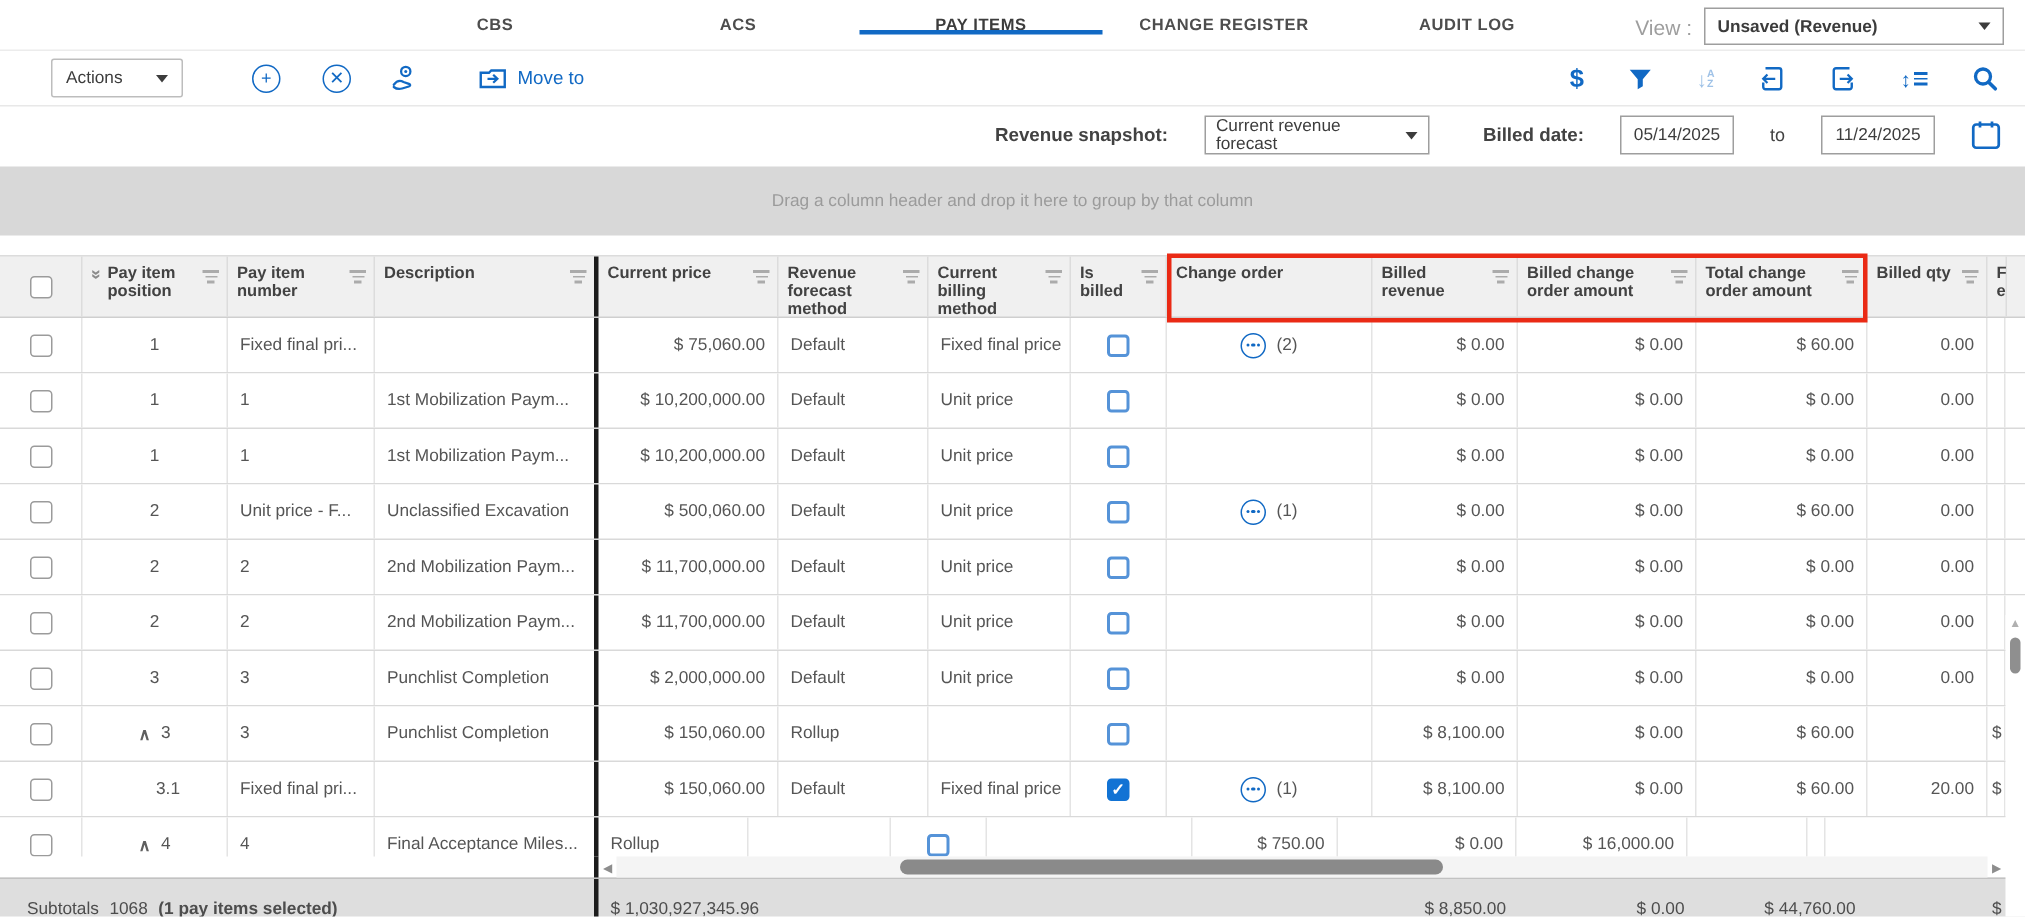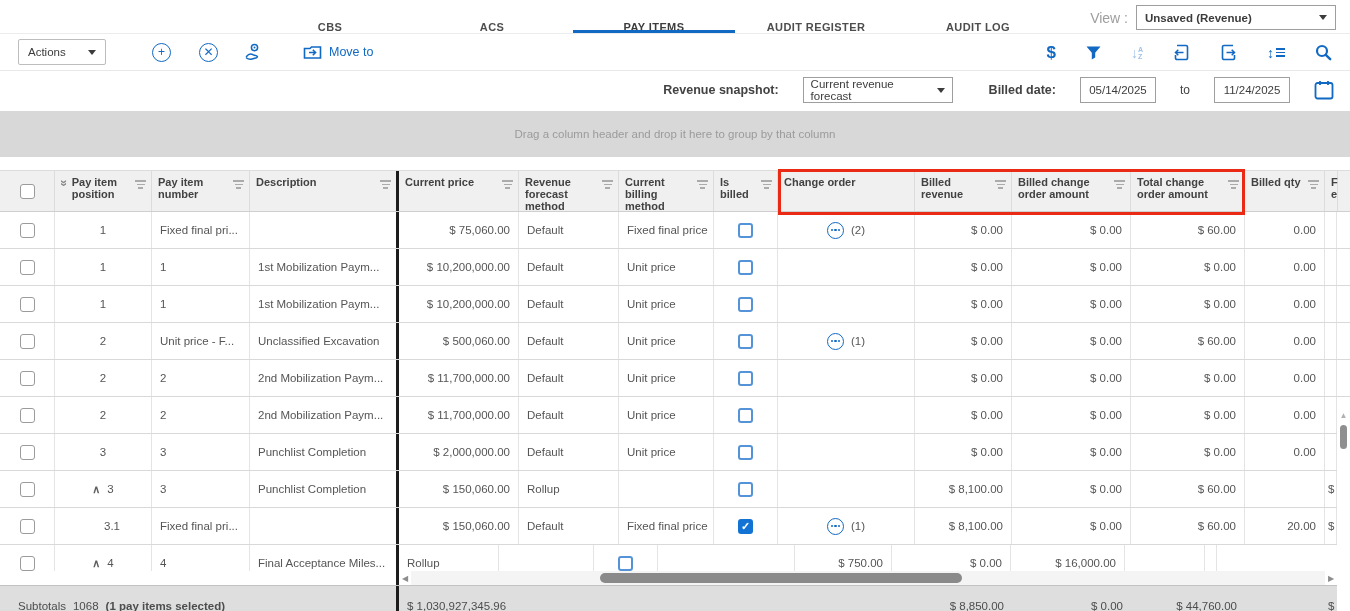--- a/index.html
+++ b/index.html
@@ -1,34 +1,34 @@
 <!DOCTYPE html>
 <html><head>
 <meta charset="utf-8">
 <style>
   * { margin:0; padding:0; box-sizing:border-box; }
   html,body { width:1350px; height:611px; overflow:hidden; background:#fff;
     font-family:"Liberation Sans", sans-serif; color:#555; }
 
   
-  .tabbar { height:34px; display:flex; align-items:flex-end; border-bottom:1px solid #ececec; position:relative; }
+  .tabbar { height:34px; display:flex; align-items:center; border-bottom:1px solid #ececec; position:relative; }
   .tabs { display:flex; margin-left:249px; }
   .tab { width:162px; display:flex; align-items:center; justify-content:center;
     font-size:11px; font-weight:700; letter-spacing:.4px; color:#4d4d4d; cursor:pointer; position:relative; }
   .tab.active { color:#3c3c3c; }
   .tab.active::after { content:""; position:absolute; left:0; right:0; bottom:0; height:3px; background:#1169c4; }
   .view-area { position:absolute; right:14px; top:5px; display:flex; align-items:center; gap:8px; }
   .view-label { font-size:14px; color:#9e9e9e; }
   .view-select { width:200px; height:25px; border:1px solid #9e9e9e; display:flex; align-items:center;
     justify-content:space-between; padding:0 8px; font-size:11.5px; font-weight:700; color:#3c3c3c; cursor:pointer; }
   .caret-down { width:0; height:0; border-left:4px solid transparent; border-right:4px solid transparent; border-top:5px solid #3c3c3c; }
 
   
   .toolbar { height:37px; display:flex; align-items:center; border-bottom:1px solid #e8e8e8; position:relative; }
-  .actions-btn { margin-left:18px; width:88px; height:26px; border:1px solid #bdbdbd; border-radius:2px;
+  .actions-btn { margin-left:34px; width:88px; height:26px; border:1px solid #bdbdbd; border-radius:2px;
     display:flex; align-items:center; justify-content:space-between; padding:0 9px; font-size:11.5px; color:#3c3c3c; cursor:pointer; }
   .tb-ic { display:flex; align-items:center; justify-content:center; cursor:pointer; color:#1169c4; }
   .circle-ic { width:19px; height:19px; border:1.5px solid #1169c4; border-radius:50%;
     display:flex; align-items:center; justify-content:center; font-size:12px; color:#1169c4; }
   .ic-left { margin-left:46px; }
   .moveto { display:flex; align-items:center; gap:7px; margin-left:40px; color:#1169c4;
     font-size:12.5px; font-weight:500; cursor:pointer; }
   .right-icons { position:absolute; right:18px; top:0; height:37px; display:flex; align-items:center; gap:30px; }
   .dollar-ic { font-size:17px; font-weight:700; }
   .sortaz { display:flex; align-items:center; color:#9fc2e7; }
@@ -99,21 +99,21 @@
   .bold { font-weight:700; }
 </style>
 </head>
 <body>
 
 <div class="tabbar">
   <div class="tabs">
     <div class="tab">CBS</div>
     <div class="tab">ACS</div>
     <div class="tab active">PAY ITEMS</div>
-    <div class="tab">AUDIT REGISTER</div>
+    <div class="tab">CHANGE REGISTER</div>
     <div class="tab">AUDIT LOG</div>
   </div>
   <div class="view-area">
     <span class="view-label">View :</span>
     <div class="view-select">
       <span>Unsaved (Revenue)</span>
       <span class="caret-down"></span>
     </div>
   </div>
 </div>

